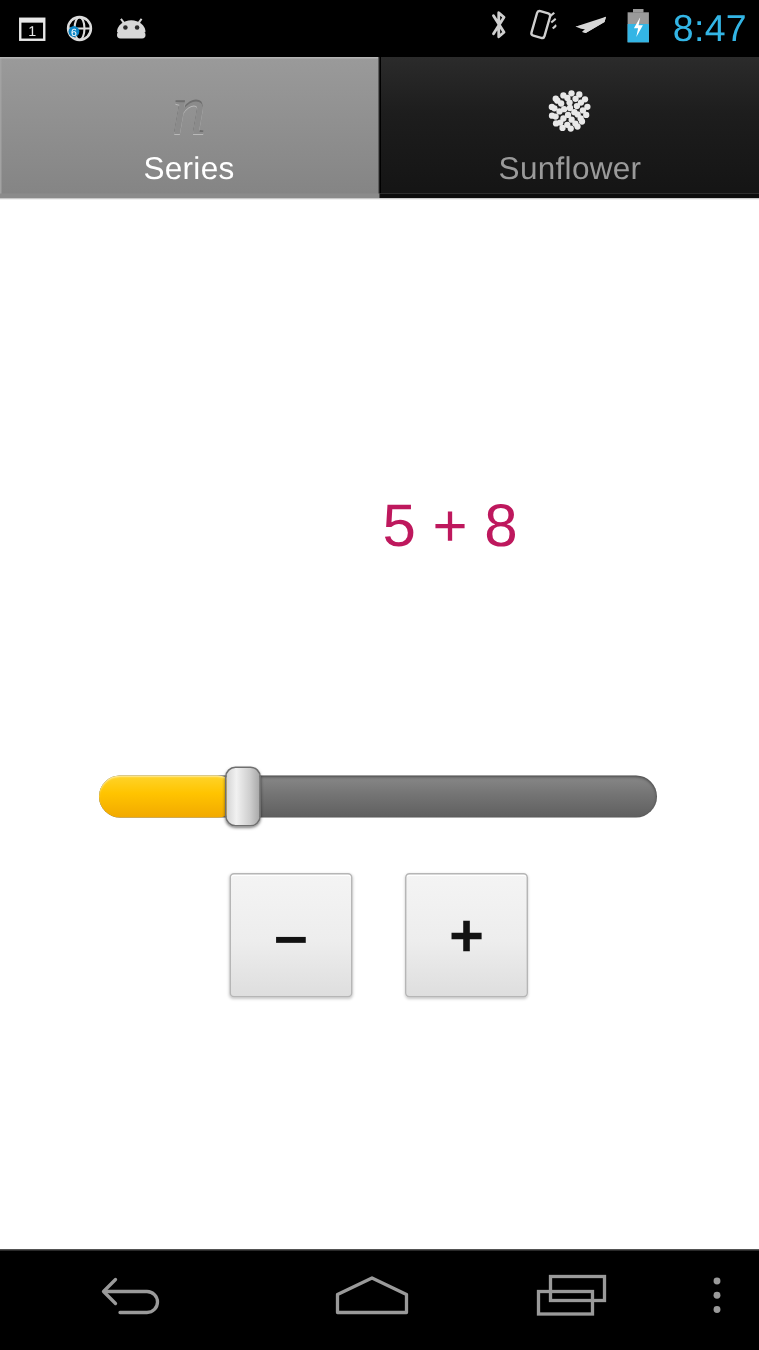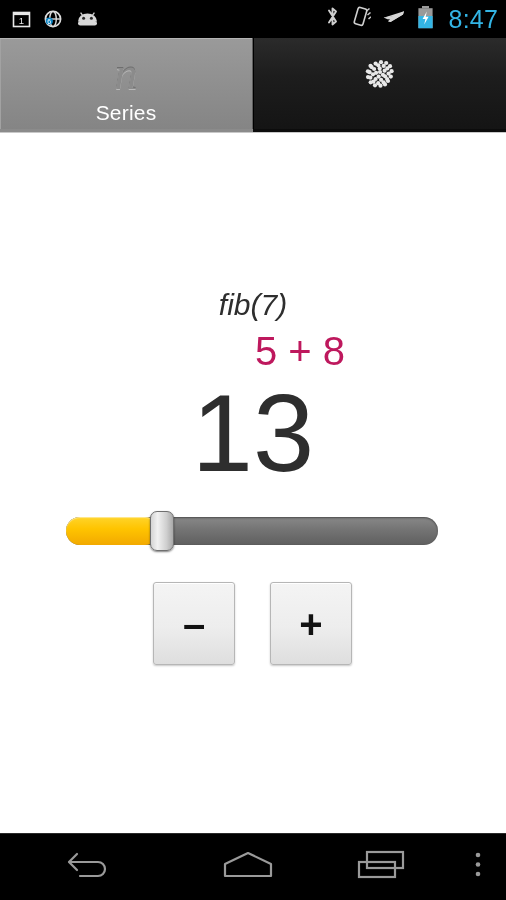--- a/index.html
+++ b/index.html
@@ -387,35 +387,34 @@
             <circle cx="23.5" cy="34.7" r="2.1"></circle>
             <circle cx="18.0" cy="34.3" r="2.1"></circle>
             <circle cx="13.7" cy="31.3" r="2.1"></circle>
             <circle cx="11.0" cy="26.1" r="2.1"></circle>
             <circle cx="10.9" cy="20.3" r="2.1"></circle>
             <circle cx="13.5" cy="14.8" r="2.1"></circle>
             <circle cx="28.0" cy="33.4" r="2.1"></circle>
           </g>
         </svg>
       </div>
+      <div class="tab-label">Sunflower</div>
     </div>
   </div>
 
   <div id="tab-underline">
     <div class="dark-part"></div>
   </div>
   <div id="tab-divider"></div>
 
   <div id="content">
 
-    <div id="expr-label">fib(7)</div>
 
     <div id="expr-sum">5 + 8</div>
 
-    <div id="result-value">13</div>
 
     <div id="slider">
       <div id="slider-track"></div>
       <div id="slider-fill" style="width: 93px; background: linear-gradient(rgb(255, 212, 42) 0%, rgb(255, 196, 0) 42%, rgb(242, 169, 0) 100%);"></div>
       <div id="slider-thumb" style="left: 84px;"></div>
     </div>
 
     <div class="step-btn" id="btn-minus">
       <span class="step-glyph">–</span>
     </div>

